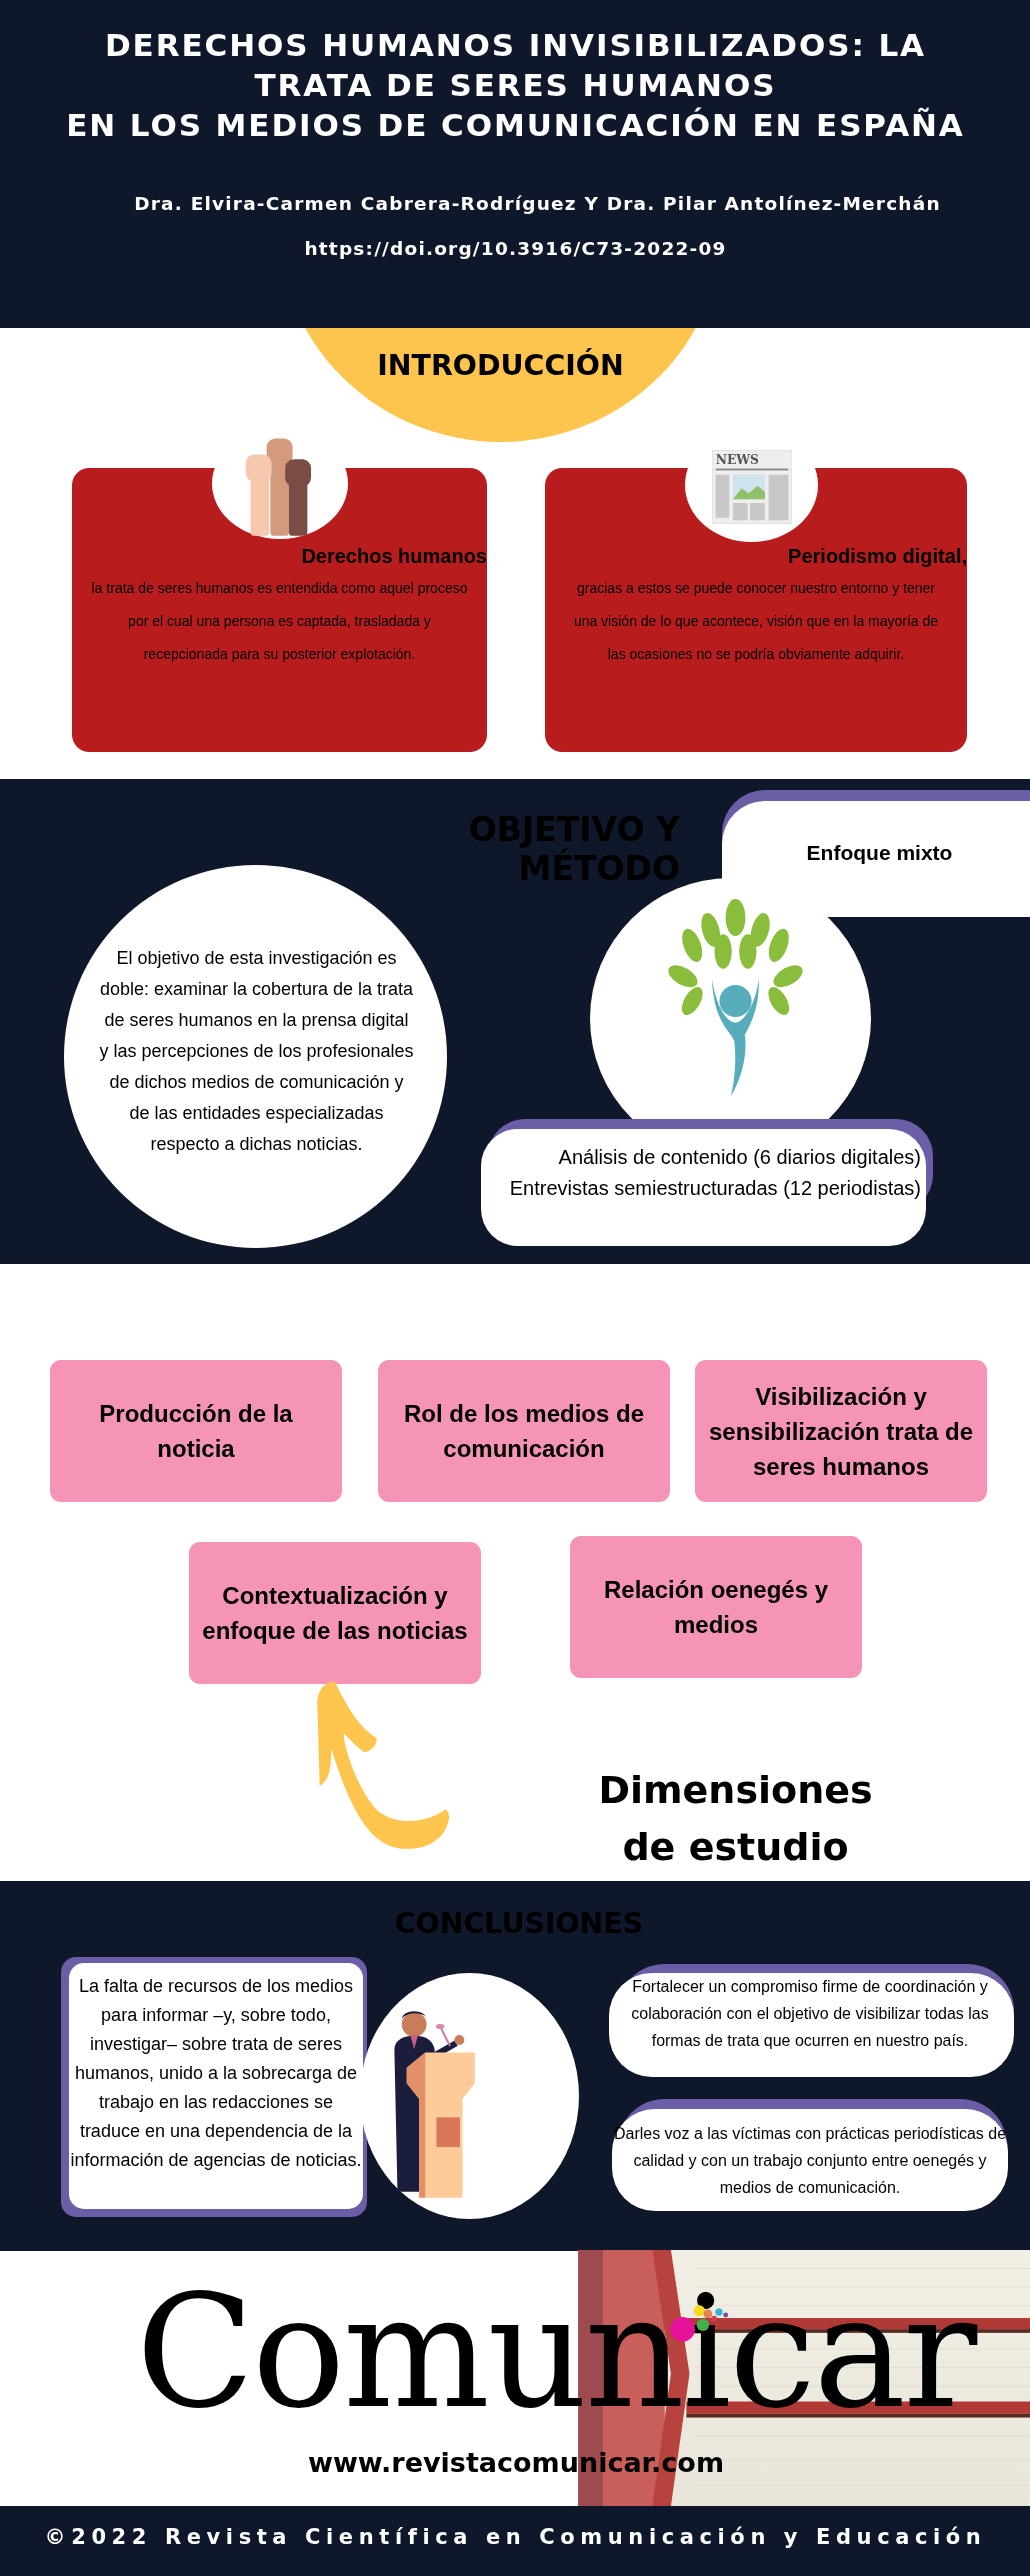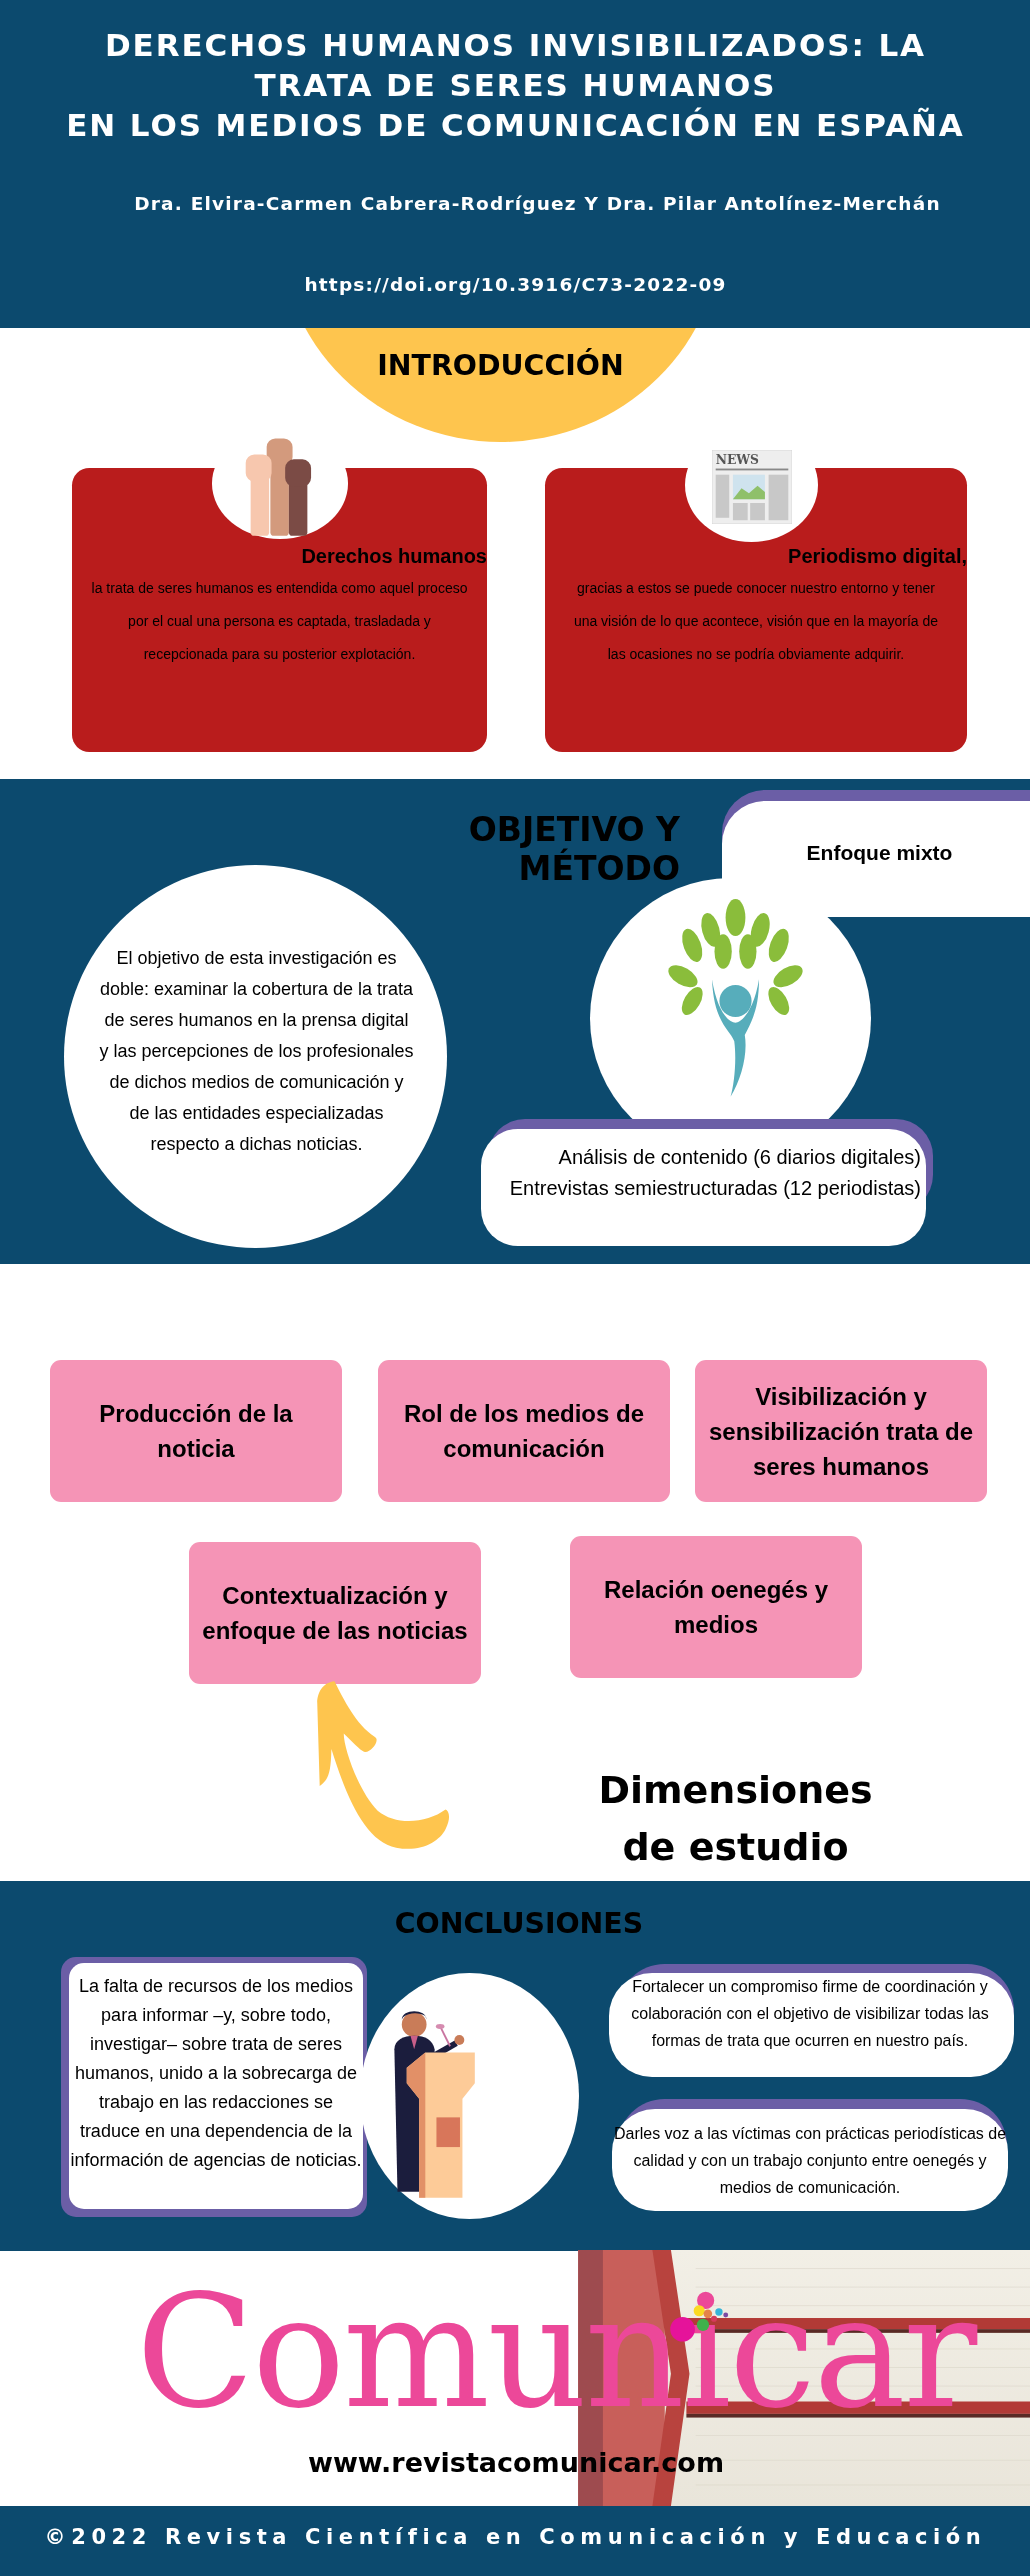--- a/index.html
+++ b/index.html
@@ -1,25 +1,25 @@
 <!DOCTYPE html>
 <html style="font-size:10px"><head>
 <meta charset="utf-8">
 <style>
   * { box-sizing: border-box; margin: 0; padding: 0; }
   body { width: 1031px; height: 2576px; background: #ffffff; position: relative; overflow: hidden; font-family: "Liberation Sans", sans-serif; color: #000; }
   .abs { position: absolute; }
-  .green { background: #0c4a6e; }
+  .green { background: #0f172a; }
 
   
   #header { left: 0; top: 0; width: 1031px; height: 328px; }
   #header .title { position: absolute; left: 0; top: 25px; width: 1031px; text-align: center; color: #fff; font-family: "DejaVu Sans", sans-serif; font-weight: bold; font-size: 31px; line-height: 40px; letter-spacing: 1.9px; }
   #header .title span { display: block; }
   #header .authors { position: absolute; left: 0; top: 193px; width: 1031px; text-align: center; color: #fff; font-family: "DejaVu Sans", sans-serif; font-weight: bold; font-size: 18.5px; letter-spacing: 1.2px; padding-left: 44px; }
-  #header .doi { position: absolute; left: 0; top: 238px; width: 1031px; text-align: center; color: #fff; font-family: "DejaVu Sans", sans-serif; font-weight: bold; font-size: 18.5px; letter-spacing: 1.2px; margin-top: 36px; }
+  #header .doi { position: absolute; left: 0; top: 238px; width: 1031px; text-align: center; color: #fff; font-family: "DejaVu Sans", sans-serif; font-weight: bold; font-size: 18.5px; letter-spacing: 1.2px; }
 
   
   #intro-bubble { left: 278px; top: 223px; width: 445px; height: 219px; background: #fec54e; border-radius: 0 0 223px 223px / 0 0 219px 219px; z-index: 0; }
   #header { z-index: 1; }
   #intro-title { left: 278px; top: 349px; width: 445px; text-align: center; font-family: "DejaVu Sans", sans-serif; font-weight: bold; font-size: 28.4px; z-index: 2; }
   .pink-card { background: #b91c1c; border-radius: 17.3px; }
   .intro-card { top: 468px; height: 284px; }
   #card-dh { left: 72px; width: 415px; }
   #card-pd { left: 545px; width: 422px; }
   .icon-circle { background: #fff; border-radius: 50%; }
@@ -60,21 +60,21 @@
   .concl-r-box { background: #fff; border-radius: 43px; }
   #cr1-p { left: 618px; top: 1964px; width: 396px; height: 93px; }
   #cr1-b { left: 609px; top: 1973px; width: 405px; height: 104px; }
   #cr1-t { left: 612px; top: 1973px; width: 396px; text-align: center; font-size: 16px; line-height: 27px; font-family: "Liberation Sans", sans-serif; }
   #cr2-p { left: 618px; top: 2099px; width: 389px; height: 93px; }
   #cr2-b { left: 612px; top: 2109px; width: 396px; height: 102px; }
   #cr2-t { left: 612px; top: 2120px; width: 396px; text-align: center; font-size: 16px; line-height: 27px; font-family: "Liberation Sans", sans-serif; }
 
   
   #books { left: 578px; top: 2250px; width: 453px; height: 256px; background: linear-gradient(180deg,#f2efe6 0%,#e9e5da 100%); overflow: hidden; }
-  #logo { left: 136px; top: 2275px; width: 804px; text-align: left; font-family: "DejaVu Serif", serif; font-size: 155px; line-height: 155px; color: #ec4899; letter-spacing: -2.5px; }
+  #logo { left: 136px; top: 2275px; width: 804px; text-align: left; font-family: "DejaVu Serif", serif; font-size: 155px; line-height: 155px; color: #000000; letter-spacing: -2.5px; }
   #site-url { left: 247px; top: 2447px; width: 538px; text-align: center; font-family: "DejaVu Sans", sans-serif; font-weight: bold; font-size: 27px; }
   #footer { left: 0; top: 2506px; width: 1031px; height: 70px; }
   #footer-text { left: 0; top: 2525px; width: 1031px; text-align: center; color: #fff; font-family: "DejaVu Sans", sans-serif; font-weight: bold; font-size: 21px; letter-spacing: 5.6px; }
 </style>
 </head>
 <body>
 
 <div id="header" class="abs green">
   <div class="title">
     <span>DERECHOS HUMANOS INVISIBILIZADOS: LA</span>

